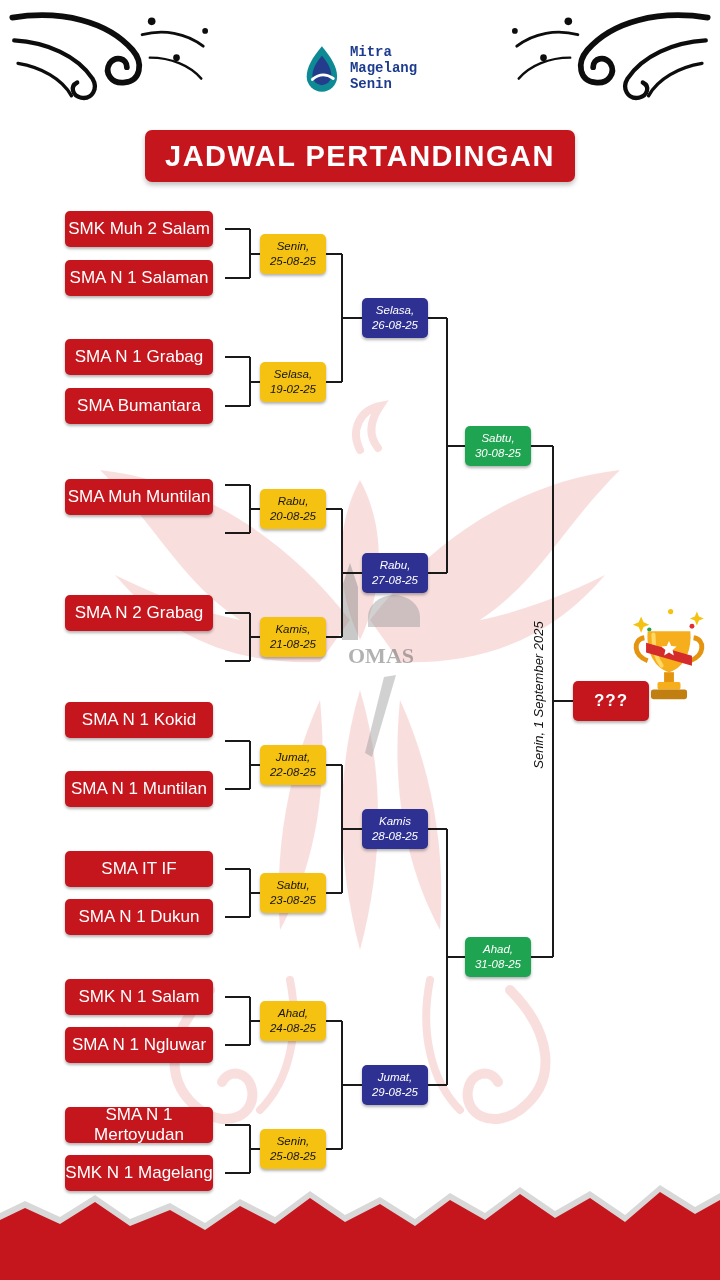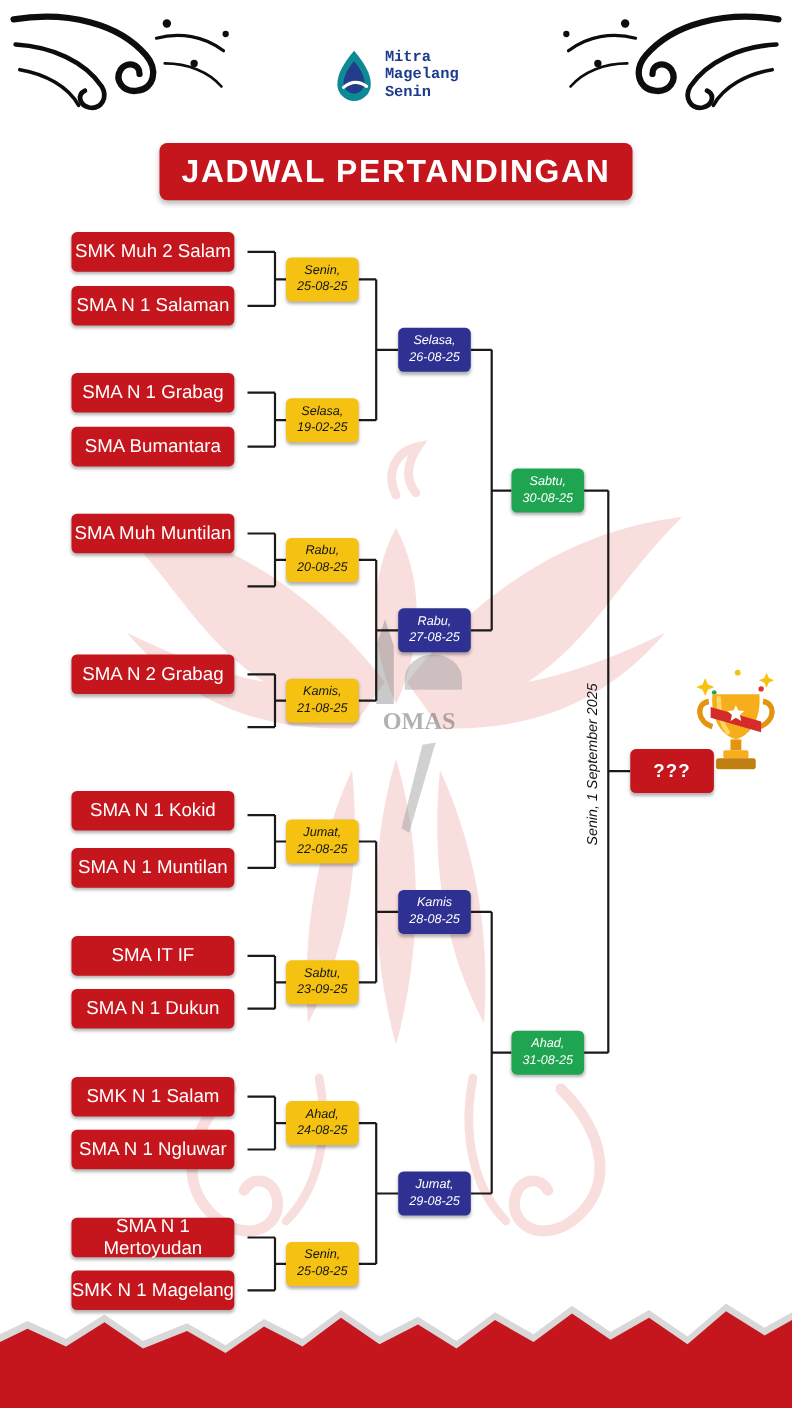--- a/index.html
+++ b/index.html
@@ -136,23 +136,23 @@
       M326 1021 H342 M326 1149 H342 M342 1021 V1149 M342 1085 H362
       M428 318 H447 M428 573 H447 M447 318 V573 M447 446 H465
       M428 829 H447 M428 1085 H447 M447 829 V1085 M447 957 H465
       M531 446 H553 M531 957 H553 M553 446 V957 M553 701 H573"></path>
   </svg>
 
   <div class="team-box" style="top:211px">SMK Muh 2 Salam</div>
   <div class="team-box" style="top:260px">SMA N 1 Salaman</div>
   <div class="team-box" style="top:339px">SMA N 1 Grabag</div>
   <div class="team-box" style="top:388px">SMA Bumantara</div>
-  <div class="team-box" style="top:467px">SMA Muh Muntilan</div>
+  <div class="team-box" style="top:479px">SMA Muh Muntilan</div>
   <div class="team-box" style="top:595px">SMA N 2 Grabag</div>
-  <div class="team-box" style="top:719px">SMA N 1 Kokid</div>
+  <div class="team-box" style="top:702px">SMA N 1 Kokid</div>
   <div class="team-box" style="top:771px">SMA N 1 Muntilan</div>
   <div class="team-box" style="top:851px">SMA IT IF</div>
   <div class="team-box" style="top:899px">SMA N 1 Dukun</div>
   <div class="team-box" style="top:979px">SMK N 1 Salam</div>
   <div class="team-box" style="top:1027px">SMA N 1 Ngluwar</div>
   <div class="team-box" style="top:1107px">SMA N 1 Mertoyudan</div>
   <div class="team-box" style="top:1155px">SMK N 1 Magelang</div>
 
   <div class="date-box date-yellow" style="top:234px">
     <span>Senin,</span>
@@ -169,21 +169,21 @@
   <div class="date-box date-yellow" style="top:617px">
     <span>Kamis,</span>
     <span>21-08-25</span>
   </div>
   <div class="date-box date-yellow" style="top:745px">
     <span>Jumat,</span>
     <span>22-08-25</span>
   </div>
   <div class="date-box date-yellow" style="top:873px">
     <span>Sabtu,</span>
-    <span>23-09-25</span>
+    <span>23-08-25</span>
   </div>
   <div class="date-box date-yellow" style="top:1001px">
     <span>Ahad,</span>
     <span>24-08-25</span>
   </div>
   <div class="date-box date-yellow" style="top:1129px">
     <span>Senin,</span>
     <span>25-08-25</span>
   </div>
 

